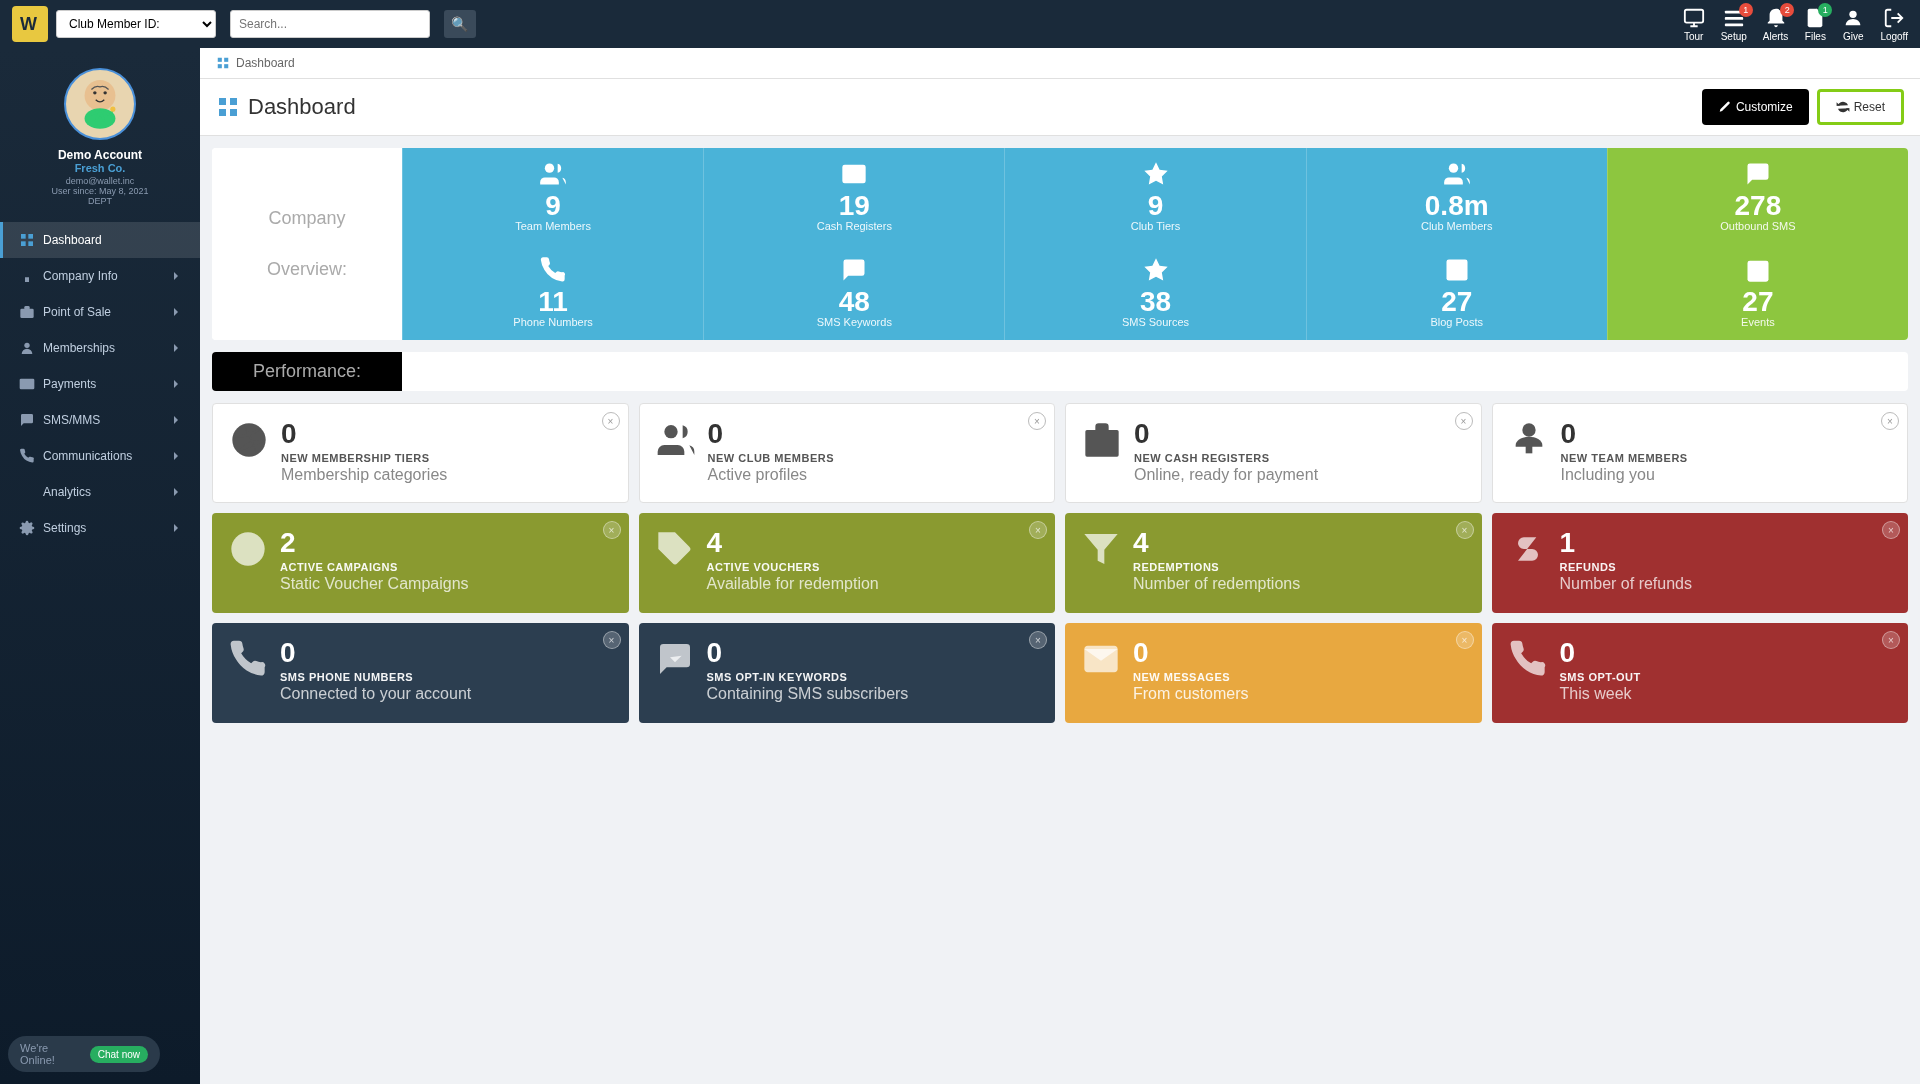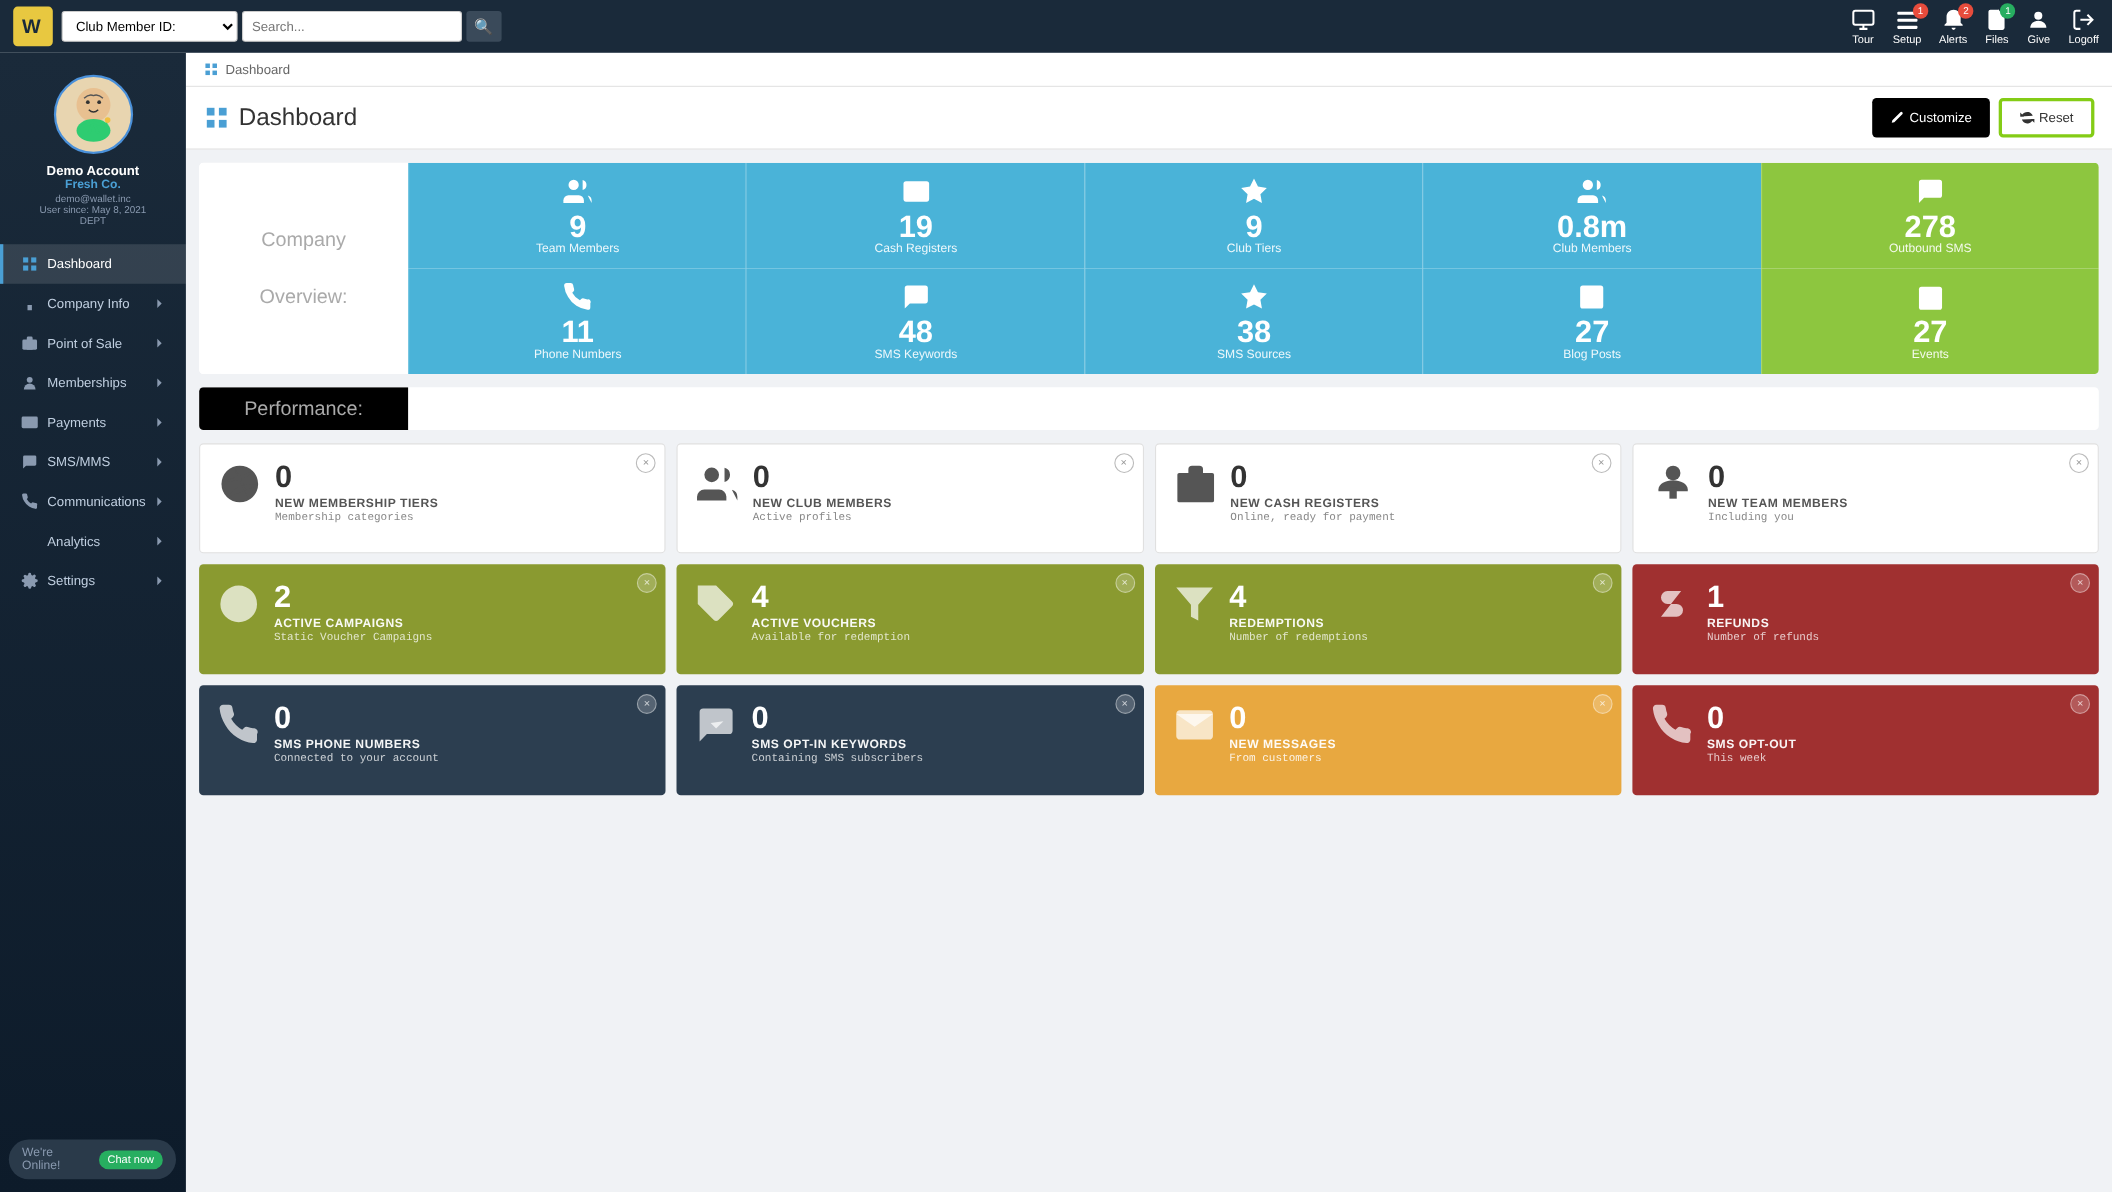--- a/index.html
+++ b/index.html
@@ -16,21 +16,21 @@
       flex-shrink: 0;
     }
     .top-nav-left {
       display: flex;
       align-items: center;
       gap: 8px;
     }
     .search-bar {
       display: flex;
       align-items: center;
-      gap: 4px;
+      gap: 14px;
     }
     .search-bar select {
       background: white;
       border: 1px solid #ccc;
       border-radius: 3px;
       padding: 4px 8px;
       font-size: 12px;
       height: 28px;
       width: 160px;
     }
@@ -92,21 +92,21 @@
     
     .main-layout {
       display: flex;
       flex: 1;
       overflow: hidden;
     }
 
     
     .sidebar {
       background: linear-gradient(180deg, #1a2a3a 0%, #0d1b2a 100%);
-      width: 169px;
+      width: 200px;
       flex-shrink: 0;
       display: flex;
       flex-direction: column;
       overflow-y: auto;
       padding-bottom: 60px;
     }
     .sidebar-profile {
       display: flex;
       flex-direction: column;
       align-items: center;
@@ -473,22 +473,21 @@
     .widget-title {
       font-size: 11px;
       font-weight: bold;
       letter-spacing: 0.5px;
       text-transform: uppercase;
       margin-bottom: 2px;
     }
     .widget-card.white .widget-title { color: #555; }
     .widget-card:not(.white) .widget-title { color: rgba(255,255,255,0.95); }
     .widget-subtitle {
-      font-size: 10px;
-      font-family: Liberation Mono, monospace;
+      font-size: 16px;
     }
     .widget-card.white .widget-subtitle { color: #888; }
     .widget-card:not(.white) .widget-subtitle { color: rgba(255,255,255,0.75); }
   </style>
 </head>
 <body>
 
 <div class="top-nav">
   <div class="top-nav-left">
     <div style="width:36px;height:36px;background:#e8c840;border-radius:4px;display:flex;align-items:center;justify-content:center;">

